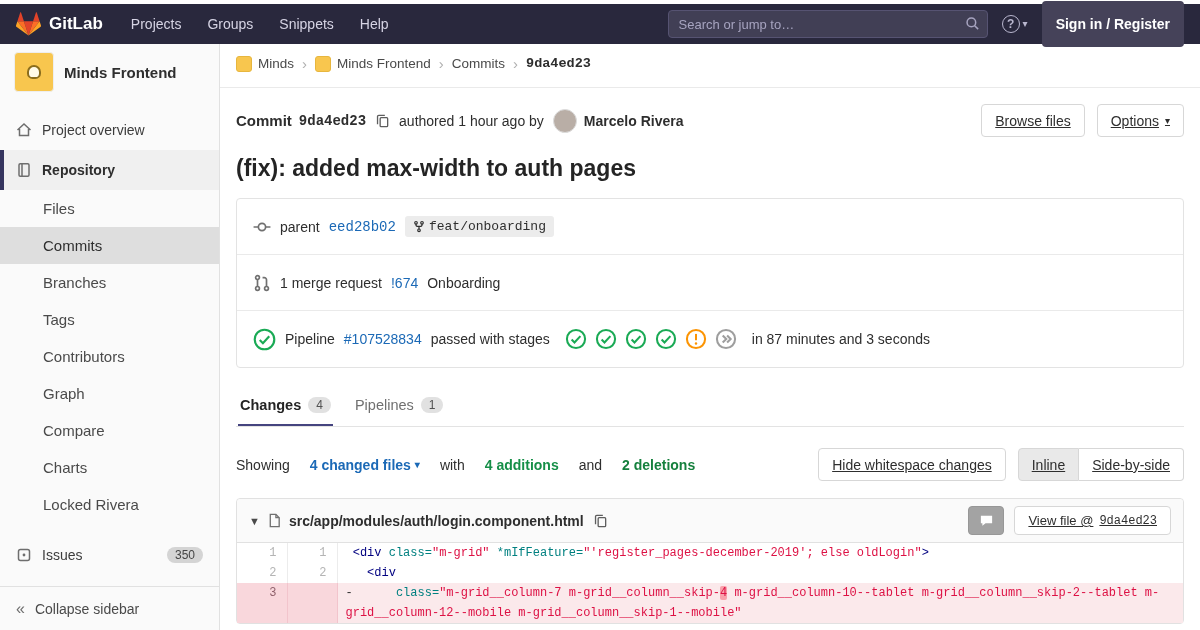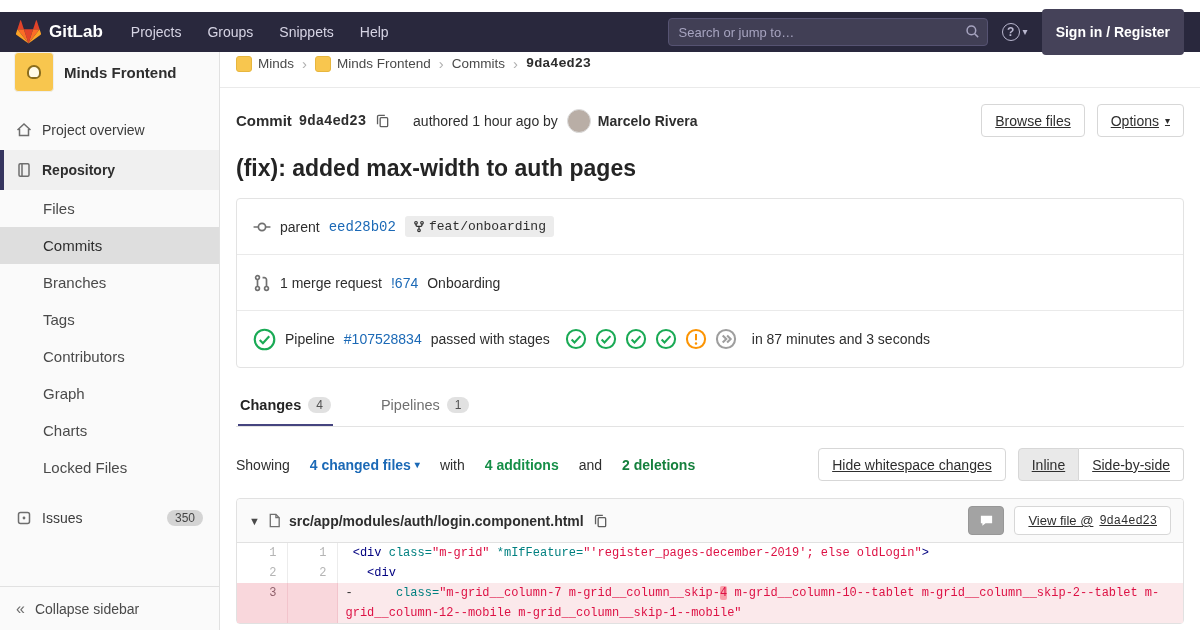--- a/index.html
+++ b/index.html
@@ -1,20 +1,20 @@
 <!DOCTYPE html>
 <html><head>
 <meta charset="utf-8">
 <style>
   * { margin:0; padding:0; box-sizing:border-box; }
   html,body { width:1200px; height:630px; overflow:hidden; background:#fff;
     font-family:"Liberation Sans", sans-serif; color:#2e2e2e; font-size:14px; }
 
   
-  .navbar { position:fixed; top:12px; left:0; width:1200px; height:40px; background:#29283d;
+  .navbar { position:fixed; top:4px; left:0; width:1200px; height:40px; background:#29283d;
     display:flex; align-items:center; padding:0 16px; z-index:50; }
   .brand { display:flex; align-items:center; gap:8px; margin-right:28px; }
   .brand-name { color:#fff; font-weight:700; font-size:17px; }
   .nav-menu { display:flex; align-items:center; gap:26px; }
   .nav-menu-item { color:#d6d4e4; font-size:14px; cursor:pointer; }
   .nav-right { margin-left:auto; display:flex; align-items:center; gap:14px; }
   .search-box { position:relative; width:320px; }
   .search-box input { width:100%; height:28px; background:#413f55; border:1px solid #565372;
     border-radius:4px; color:#e9e8f2; font-size:13px; padding:0 30px 0 10px; outline:none;
     font-family:"Liberation Sans", sans-serif; }
@@ -68,21 +68,21 @@
   .crumb-sep { color:#b0b0b0; font-size:15px; }
   .crumb-last { font-weight:700; color:#2e2e2e; }
 
   .content { padding:0 16px; }
   .commit-row { display:flex; align-items:center; margin-top:16px; gap:7px; }
   .commit-label { font-weight:700; font-size:15px; }
   .mono { font-family:"Liberation Mono", monospace; }
   .commit-sha { font-weight:700; font-size:14px; }
   .icon-btn { background:none; border:none; color:#5e5e5e; cursor:pointer; display:flex;
     padding:2px; }
-  .authored { font-size:14px; color:#2e2e2e; margin-left:14px; }
+  .authored { font-size:14px; color:#2e2e2e; margin-left:0; }
   .author-avatar { width:24px; height:24px; border-radius:50%; background:#b9aea6;
     border:1px solid #ddd; margin-left:2px; }
   .author-name { font-weight:700; }
   .commit-actions { margin-left:auto; display:flex; gap:12px; }
   .btn { height:33px; background:#fff; border:1px solid #d7d7d7; border-radius:4px;
     padding:0 13px; font-size:14px; color:#2e2e2e; cursor:pointer; display:inline-flex;
     align-items:center; gap:6px; font-family:"Liberation Sans", sans-serif;text-decoration:underline; }
   .commit-title { font-size:23px; font-weight:700; color:#242424; margin:18px 0 16px; }
 
   .info-box { border:1px solid #e3e3e3; border-radius:4px; }
@@ -94,21 +94,21 @@
   .branch-tag { display:inline-flex; align-items:center; gap:4px; background:#ececec;
     border-radius:3px; padding:3px 8px; font-size:13px; color:#2e2e2e;
     font-family:"Liberation Mono", monospace; }
   .ci-big { color:#1aaa55; display:flex; }
   .stage-icons { display:flex; gap:8px; margin:0 6px; align-items:center; }
   .ci { display:flex; }
   .ci.green { color:#1aaa55; }
   .ci.warn { color:#fc9403; }
   .ci.skip { color:#9e9e9e; }
 
-  .tabs { display:flex; gap:46px; border-bottom:1px solid #e3e3e3; margin-top:18px;
+  .tabs { display:flex; gap:20px; border-bottom:1px solid #e3e3e3; margin-top:18px;
     padding:0 2px; }
   .tab { display:flex; align-items:center; gap:7px; padding:11px 2px 13px; cursor:pointer;
     color:#707070; font-size:14.5px; }
   .tab.active { color:#242424; font-weight:600; box-shadow:inset 0 -2px 0 #45447f; }
   .tab-badge { background:#e1e1e1; color:#525252; font-size:12px; border-radius:10px;
     padding:1px 8px; font-weight:400; }
 
   .diff-meta { display:flex; align-items:center; margin:21px 0 17px; gap:20px; font-size:14px; }
   .dropdown-link { color:#1b69b6; cursor:pointer; display:inline-flex; align-items:center;
     gap:4px; font-weight:600; }
@@ -218,22 +218,23 @@
           </span>
           <span>Repository</span>
         </div>
         <ul class="subnav">
           <li>Files</li>
           <li class="active">Commits</li>
           <li>Branches</li>
           <li>Tags</li>
           <li>Contributors</li>
           <li>Graph</li>
+          <li>Compare</li>
           <li>Charts</li>
-          <li>Locked Files</li>
+          <li>Locked Rivera</li>
         </ul>
       </li>
       <li class="nav-item issues-row">
         <span class="sicon">
           <svg class="i" width="16" height="16" viewBox="0 0 16 16" fill="none" stroke="currentColor" stroke-width="1.5">
             <rect x="2.5" y="2.5" width="11" height="11" rx="2"></rect>
               <circle cx="8" cy="8" r="1.4" fill="currentColor" stroke="none"></circle>
           </svg>
         </span>
         <span>Issues</span>

